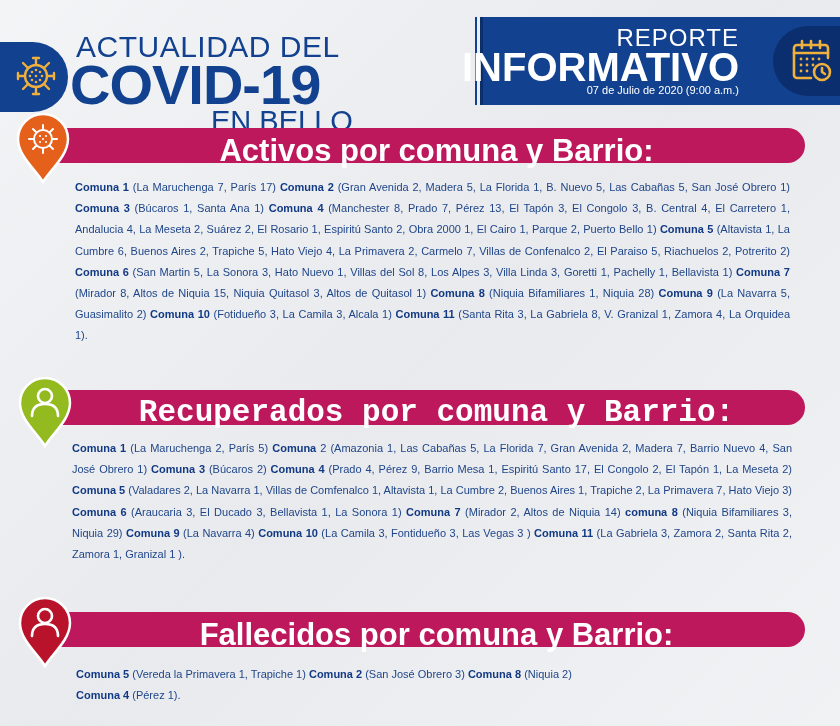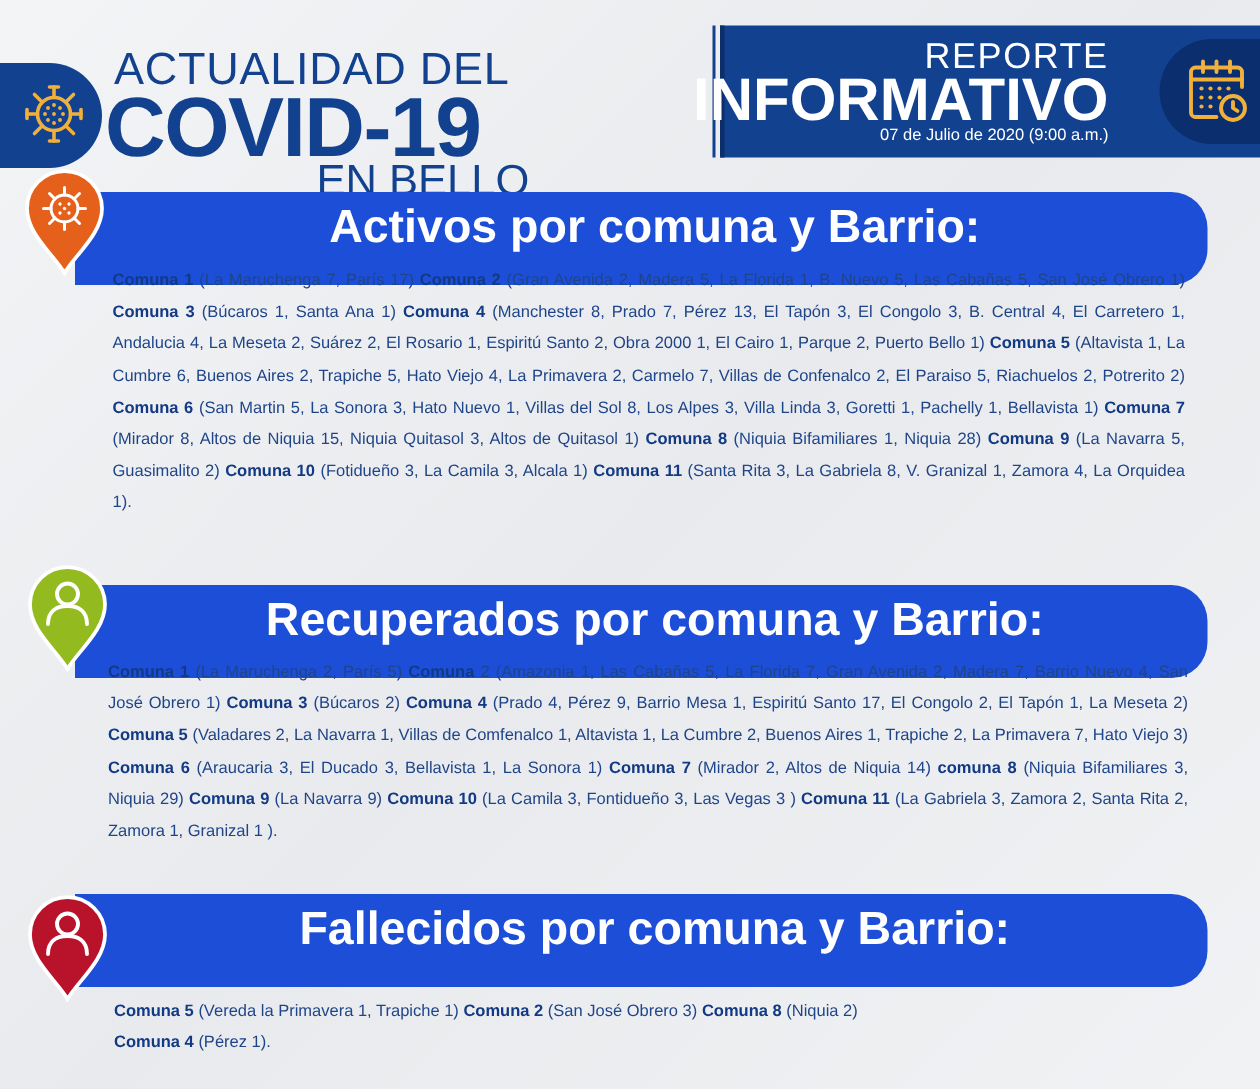--- a/index.html
+++ b/index.html
@@ -46,22 +46,22 @@
     position:absolute; right:104px; top:64px; font-size:11px; color:#fff;
     white-space:nowrap; line-height:18px;
   }
   .cal-pill {
     position:absolute; right:0; top:9px; width:70px; height:70px;
     background:#0b2e6e; border-radius:35px 0 0 35px;
   }
   .cal-icon { position:absolute; left:18px; top:12px; width:42px; height:46px; }
   
   .banner {
-    position:absolute; left:50px; width:755px; height:62px;
-    background:#1d4ed8; border-radius:0 24px 24px 0;
+    position:absolute; left:50px; width:755px; height:35px;
+    background:#be185d; border-radius:0 24px 24px 0;
   }
   .banner-title {
     position:absolute; left:0; right:0; top:0; height:46px; line-height:46px;
     text-align:center; color:#fff; font-weight:700; font-size:31px; white-space:nowrap;
   }
   .pin { position:absolute; width:58px; height:72px; }
   .body-text {
     position:absolute; left:72px; width:720px; font-size:11px; line-height:21.2px;
     color:#1e4589; text-align:justify;
   }
@@ -172,46 +172,46 @@
     <b>Comuna 7</b> <span>(Mirador 8, Altos de Niquia 15, Niquia Quitasol 3, Altos de Quitasol 1)</span>
     <b>Comuna 8</b> <span>(Niquia Bifamiliares 1, Niquia 28)</span>
     <b>Comuna 9</b> <span>(La Navarra 5, Guasimalito 2)</span>
     <b>Comuna 10</b> <span>(Fotidueño 3, La Camila 3, Alcala 1)</span>
     <b>Comuna 11</b> <span>(Santa Rita 3, La Gabriela 8, V. Granizal 1, Zamora 4, La Orquidea 1).</span>
   </div>
 </section>
 
 <section id="sec-recuperados">
   <div class="banner" style="top:390px;">
-    <div class="banner-title" style="padding-left:18px;">Recuperados por comuna y Barrio:</div>
+    <div class="banner-title" style="padding-left:18px;font-family:Liberation Mono, monospace;">Recuperados por comuna y Barrio:</div>
   </div>
   <svg class="pin" style="left:16px; top:376px;" viewBox="0 0 58 72">
     <path d="M29 70 C22 58 4 44 4 27 A25 25 0 0 1 54 27 C54 44 36 58 29 70 Z" fill="#93ba1f" stroke="#fff" stroke-width="2.5"></path>
     <g stroke="#fff" stroke-width="2.6" fill="none" stroke-linecap="round">
       <circle cx="29" cy="20" r="7"></circle>
       <path d="M16 40 C16 31 22 28 29 28 C36 28 42 31 42 40"></path>
     </g>
   </svg>
   <div class="body-text" style="top:438px;">
     <b>Comuna 1</b> <span>(La Maruchenga 2, París 5)</span>
     <b>Comuna</b> <span>2 (Amazonia 1, Las Cabañas 5, La Florida 7, Gran Avenida 2, Madera 7, Barrio Nuevo 4, San José Obrero 1)</span>
     <b>Comuna 3</b> <span>(Búcaros 2)</span>
     <b>Comuna 4</b> <span>(Prado 4, Pérez 9, Barrio Mesa 1, Espiritú Santo 17, El Congolo 2, El Tapón 1, La Meseta 2)</span>
     <b>Comuna 5</b> <span>(Valadares 2, La Navarra 1, Villas de Comfenalco 1, Altavista 1, La Cumbre 2, Buenos Aires 1, Trapiche 2, La Primavera 7, Hato Viejo 3)</span>
     <b>Comuna 6</b> <span>(Araucaria 3, El Ducado 3, Bellavista 1, La Sonora 1)</span>
     <b>Comuna 7</b> <span>(Mirador 2, Altos de Niquia 14)</span>
     <b>comuna 8</b> <span>(Niquia Bifamiliares 3, Niquia 29)</span>
-    <b>Comuna 9</b> <span>(La Navarra 9)</span>
+    <b>Comuna 9</b> <span>(La Navarra 4)</span>
     <b>Comuna 10</b> <span>(La Camila 3, Fontidueño 3, Las Vegas 3 )</span>
     <b>Comuna 11</b> <span>(La Gabriela 3, Zamora 2, Santa Rita 2, Zamora 1, Granizal 1 ).</span>
   </div>
 </section>
 
 <section id="sec-fallecidos">
-  <div class="banner" style="top:596px;">
+  <div class="banner" style="top:612px;">
     <div class="banner-title" style="padding-left:18px;">Fallecidos por comuna y Barrio:</div>
   </div>
   <svg class="pin" style="left:16px; top:596px;" viewBox="0 0 58 72">
     <path d="M29 70 C22 58 4 44 4 27 A25 25 0 0 1 54 27 C54 44 36 58 29 70 Z" fill="#b8132a" stroke="#fff" stroke-width="2.5"></path>
     <g stroke="#fff" stroke-width="2.6" fill="none" stroke-linecap="round">
       <circle cx="29" cy="20" r="7"></circle>
       <path d="M16 40 C16 31 22 28 29 28 C36 28 42 31 42 40"></path>
     </g>
   </svg>
   <div class="body-text" style="top:664px; left:76px;">

